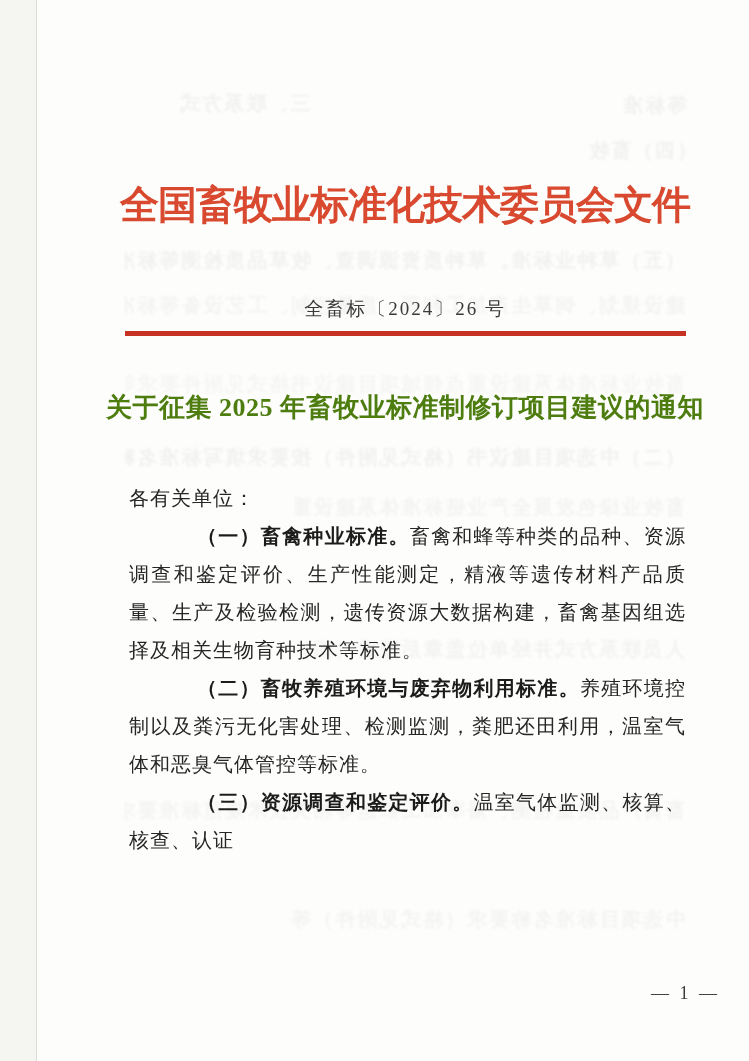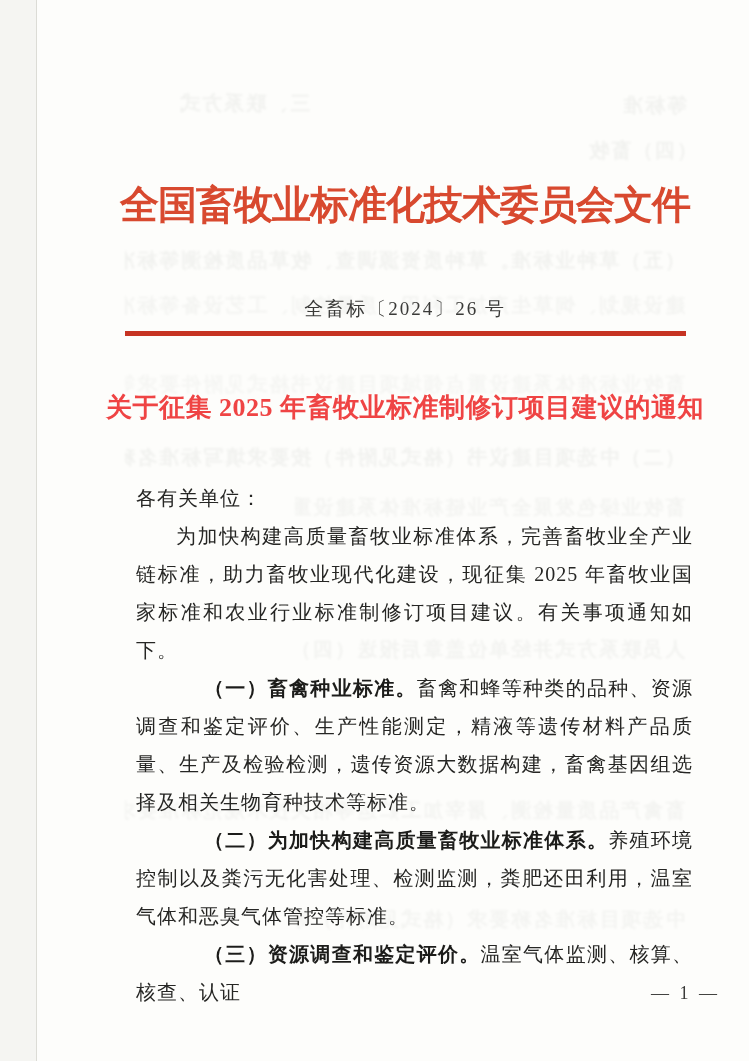--- a/index.html
+++ b/index.html
@@ -72,26 +72,26 @@
     width: 561px; height: 5px;
     background: #c63322;
   }
   .doc-title {
     position: absolute;
     left: 92px; top: 390px; width: 626px;
     text-align: center;
     font-size: 26px;
     font-weight: bold;
     letter-spacing: 0.5px;
-    color: #ef4444;
+    color: #4d7c0f;
     white-space: nowrap;
   }
   .body-text {
     position: absolute;
-    left: 136px; top: 479px; width: 557px;
+    left: 129px; top: 479px; width: 557px;
     font-size: 20px;
     line-height: 38px;
     letter-spacing: 1px;
     text-align: justify;
     color: #262624;
   }
   .body-text p { margin: 0; }
   .indent { text-indent: 2em; }
   .sec-heading {
     font-family: "Liberation Sans", "DejaVu Sans", sans-serif;
@@ -129,21 +129,20 @@
   <div class="bleed b11">中选项目标准名称要求（格式见附件）等</div>
 
   <div class="org-title">全国畜牧业标准化技术委员会文件</div>
   <div class="doc-number">全畜标〔2024〕26 号</div>
   <div class="red-rule"></div>
 
   <div class="doc-title">关于征集 2025 年畜牧业标准制修订项目建议的通知</div>
 
   <div class="body-text">
     <p>各有关单位：</p>
-    <p class="indent">为加快构建高质量畜牧业标准体系，完善畜牧业全产业链标准，助力畜牧业现代化建设，现征集 2025 年畜牧业国家标准和农业行业标准制修订项目建议。有关事项通知如下。</p>
     <p class="indent"><span class="item-lead">（一）畜禽种业标准。</span><span>畜禽和蜂等种类的品种、资源调查和鉴定评价、生产性能测定，精液等遗传材料产品质量、生产及检验检测，遗传资源大数据构建，畜禽基因组选择及相关生物育种技术等标准。</span></p>
-    <p class="indent"><span class="item-lead">（二）为加快构建高质量畜牧业标准体系。</span><span>养殖环境控制以及粪污无化害处理、检测监测，粪肥还田利用，温室气体和恶臭气体管控等标准。</span></p>
+    <p class="indent"><span class="item-lead">（二）畜牧养殖环境与废弃物利用标准。</span><span>养殖环境控制以及粪污无化害处理、检测监测，粪肥还田利用，温室气体和恶臭气体管控等标准。</span></p>
     <p class="indent"><span class="item-lead">（三）资源调查和鉴定评价。</span><span>温室气体监测、核算、核查、认证</span></p>
   </div>
 
   <div class="page-number">— 1 —</div>
 
 </div>
 
 </body></html>

